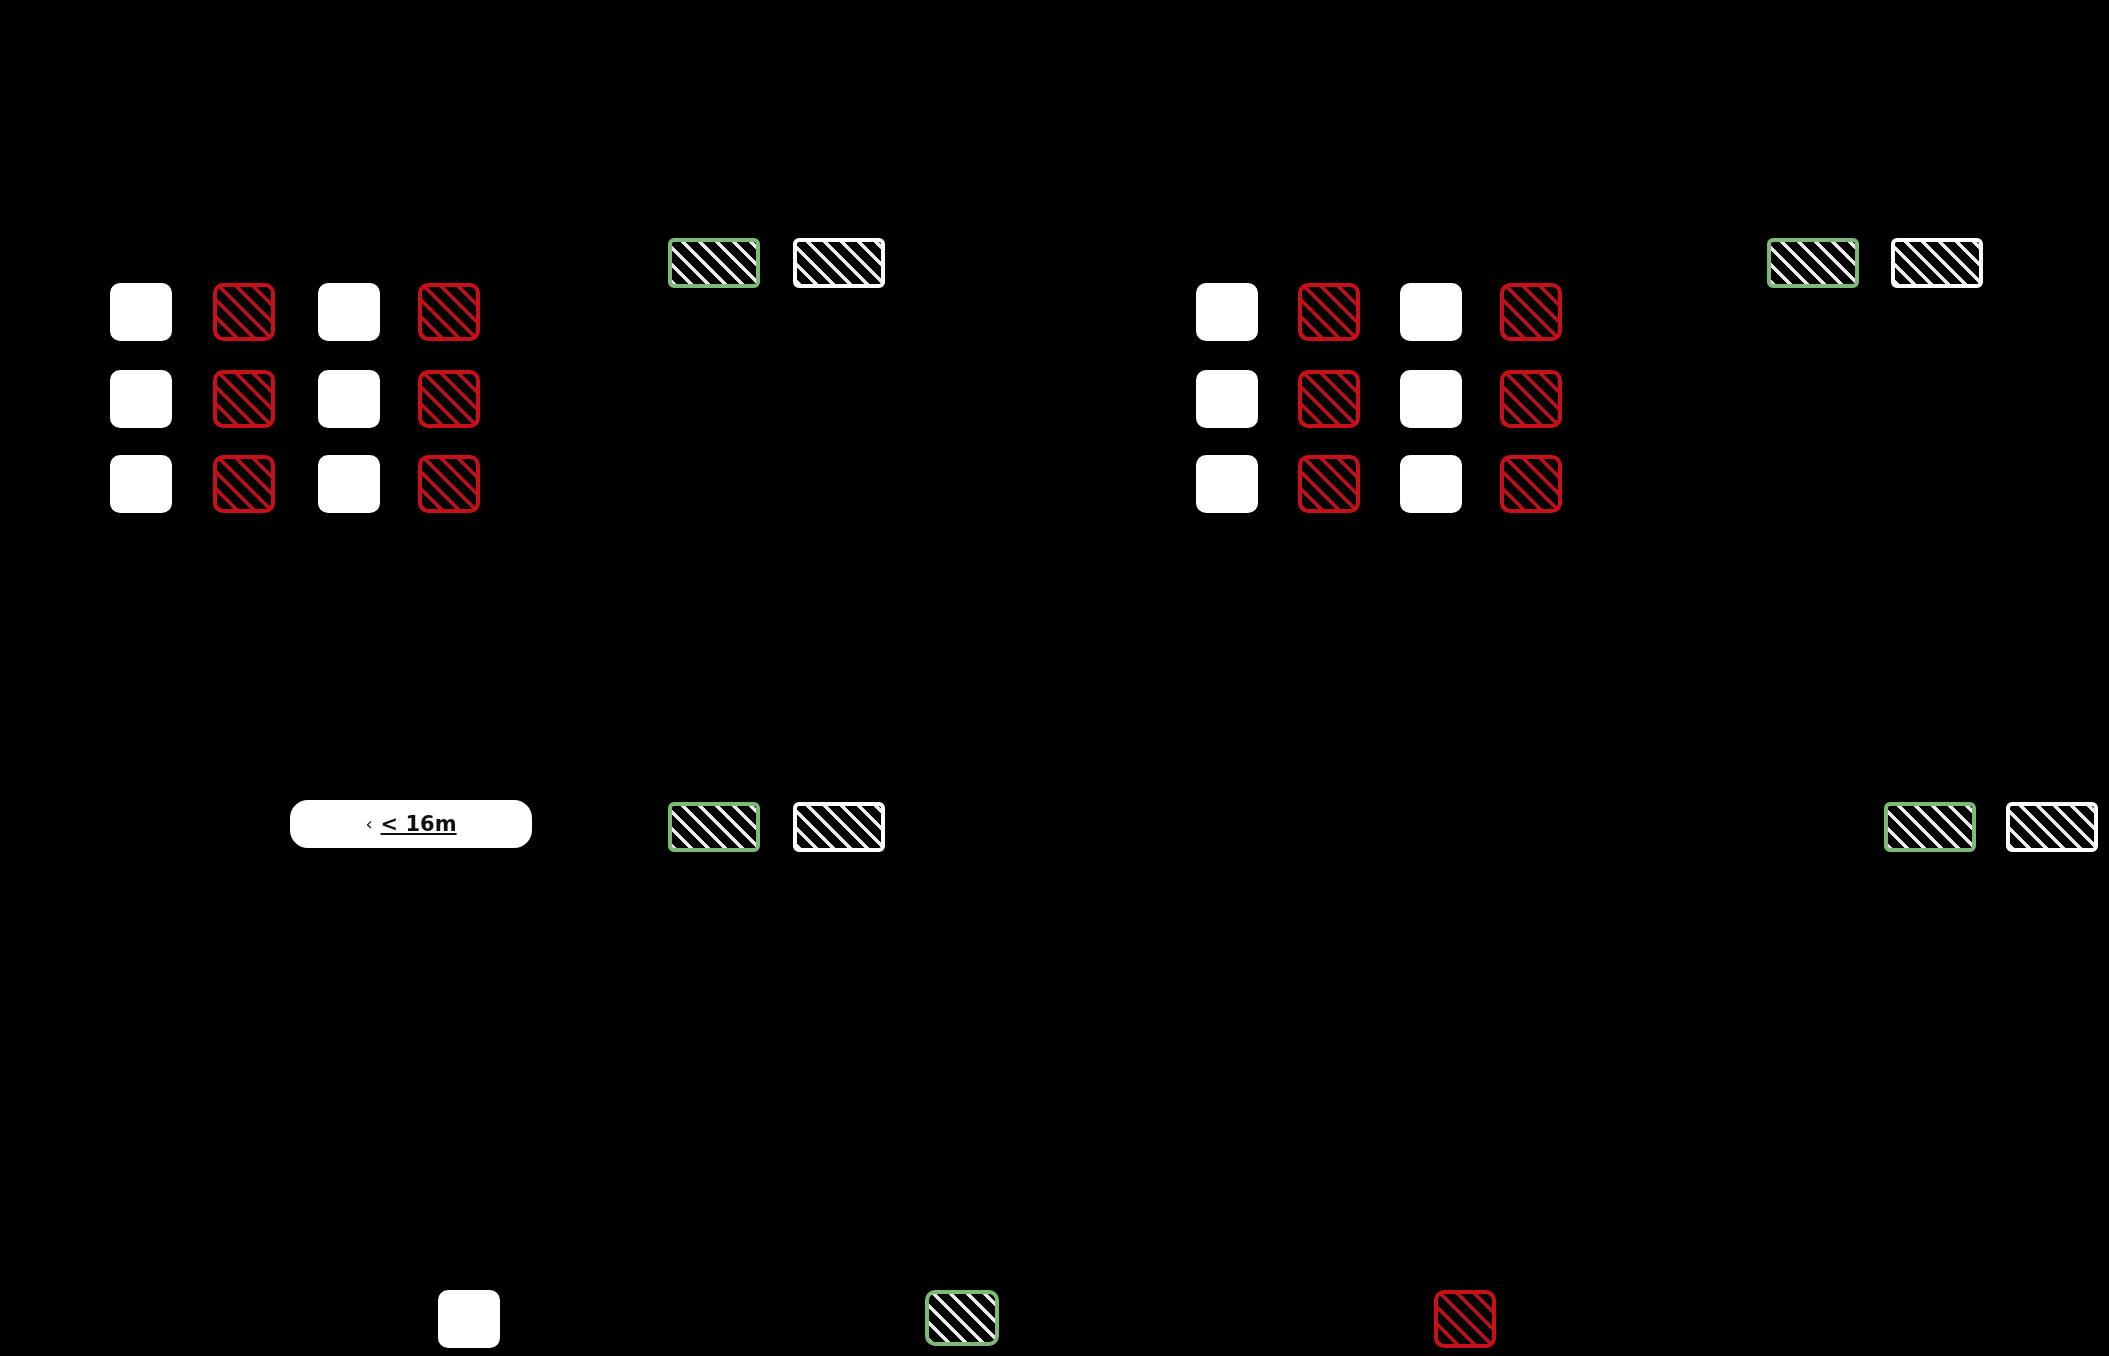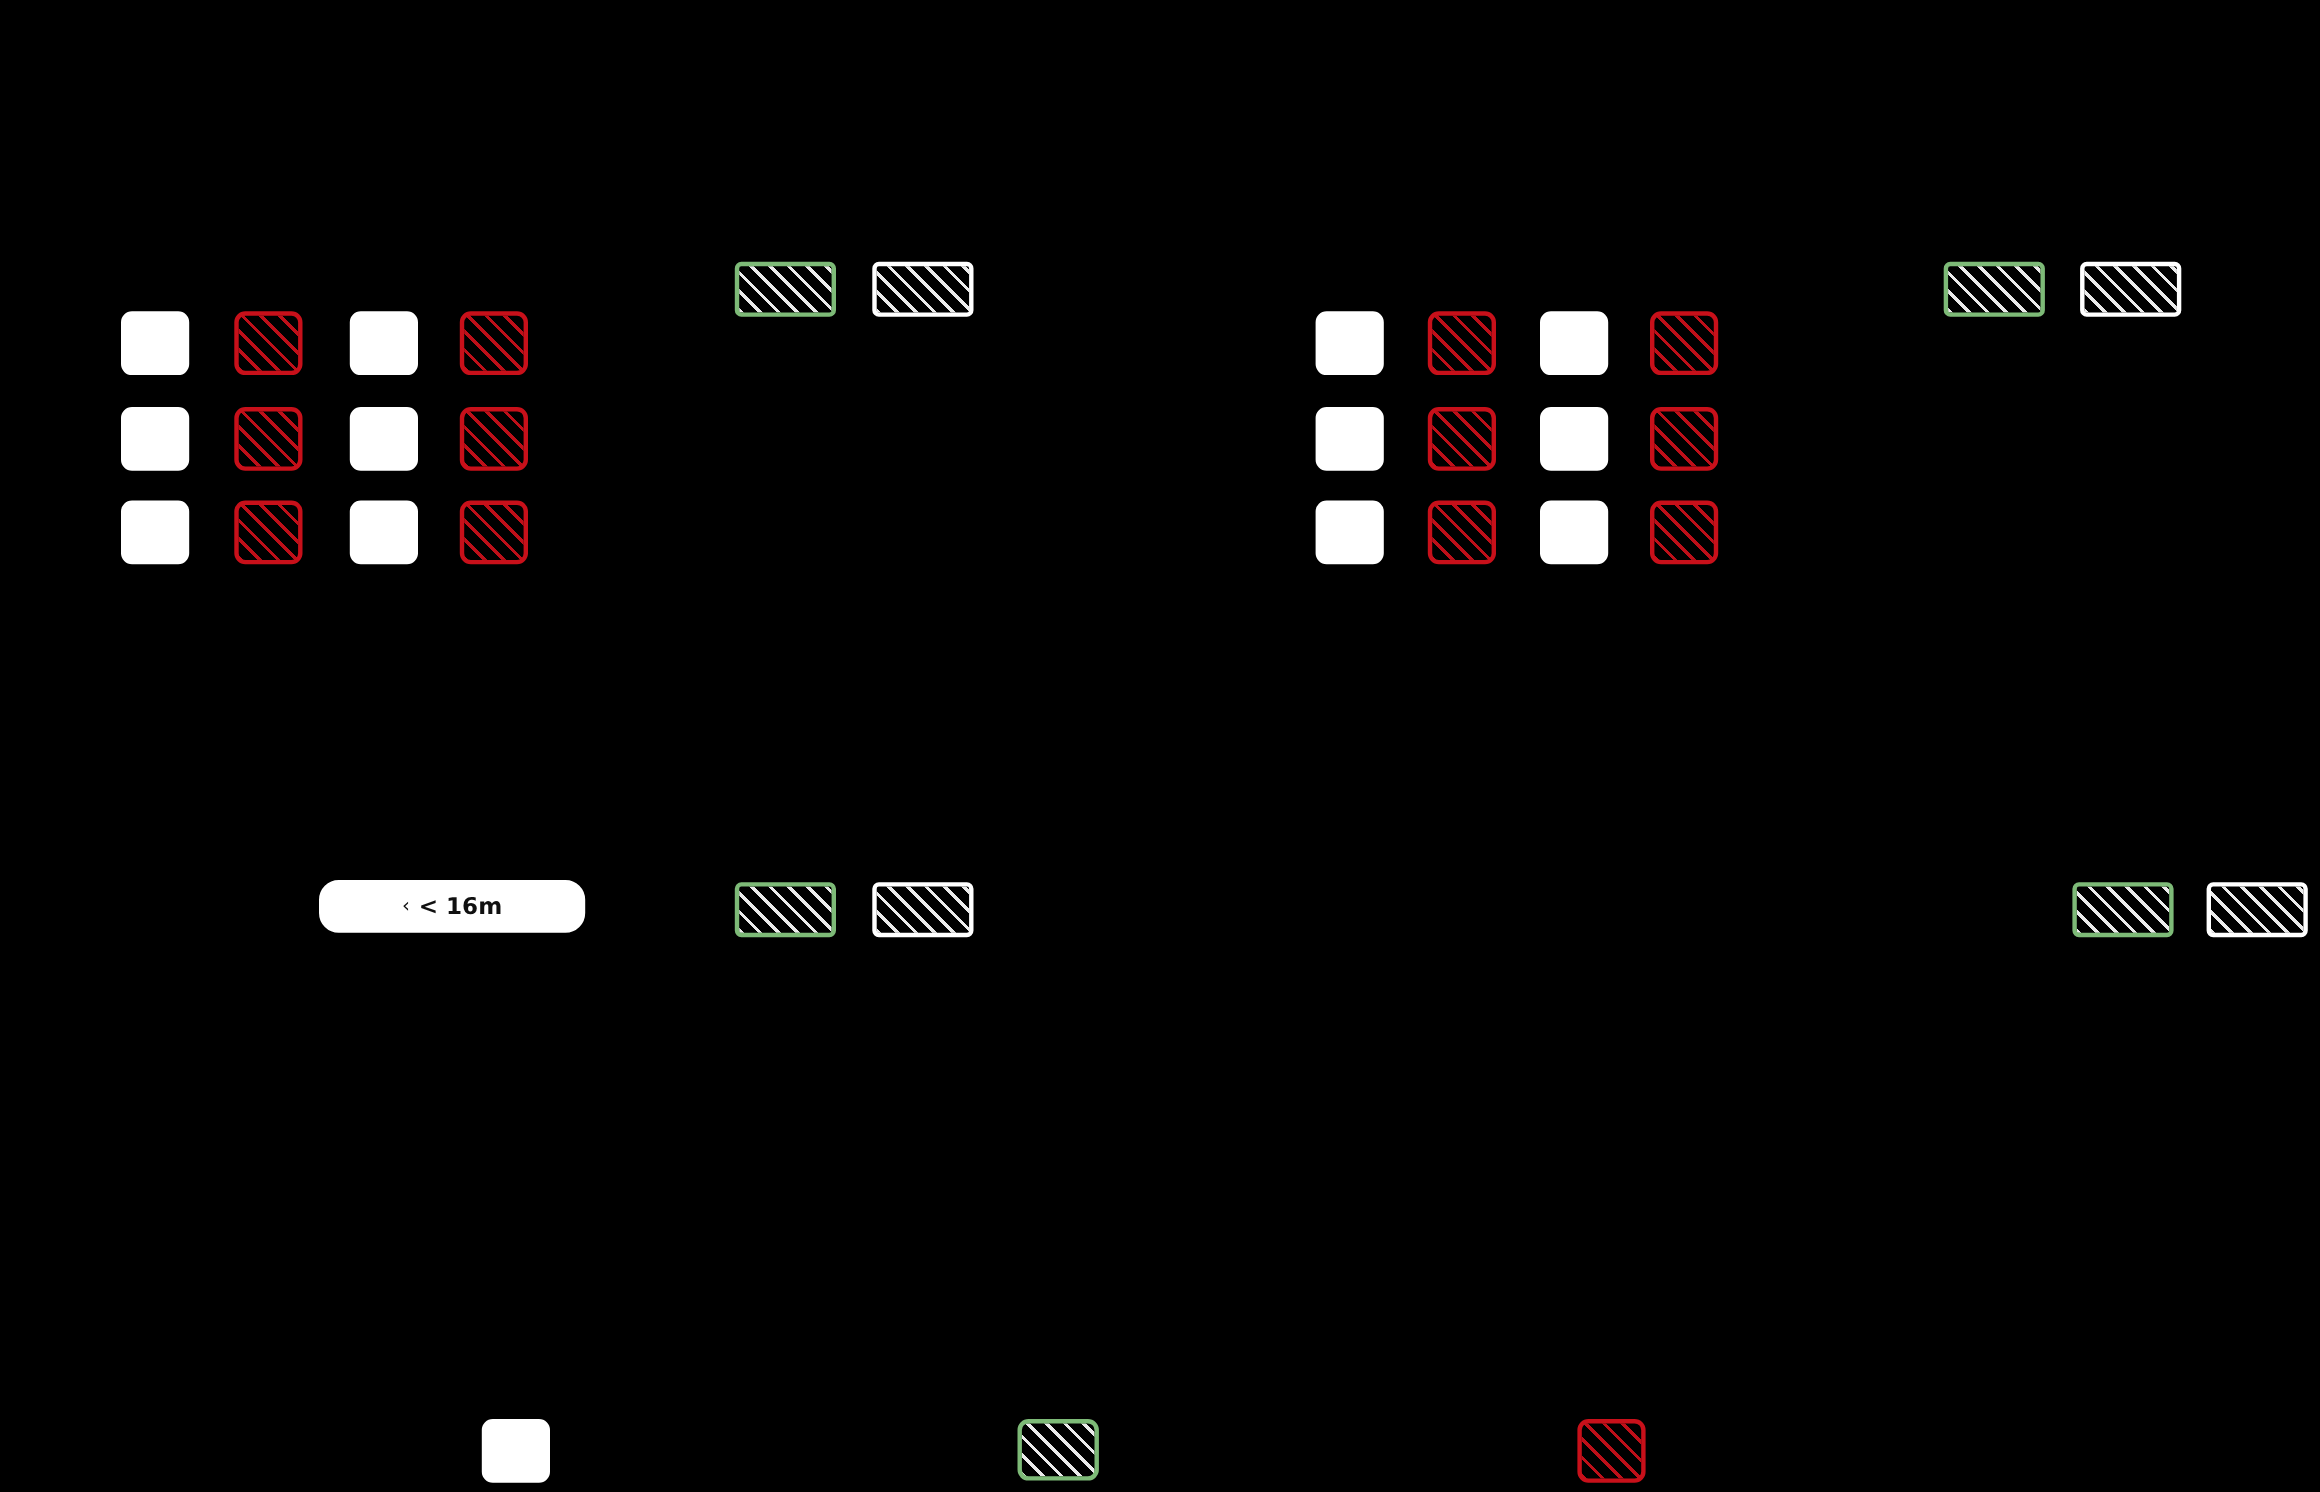--- a/index.html
+++ b/index.html
@@ -82,20 +82,21 @@
     color: #101010;
     font-size: 18px;
     line-height: 1;
   }
   .pill .label {
     color: #101010;
     font-size: 21px;
     font-weight: bold;
     font-family: "DejaVu Sans", sans-serif;
     line-height: 1;
+    text-decoration: underline;
   }
 </style>
 </head>
 <body>
 
 <div id="canvas">
     <div class="node" style="left: 110px; top: 283px;">
       <div class="sq white"></div>
     </div>
     <div class="node" style="left: 213px; top: 283px;">

